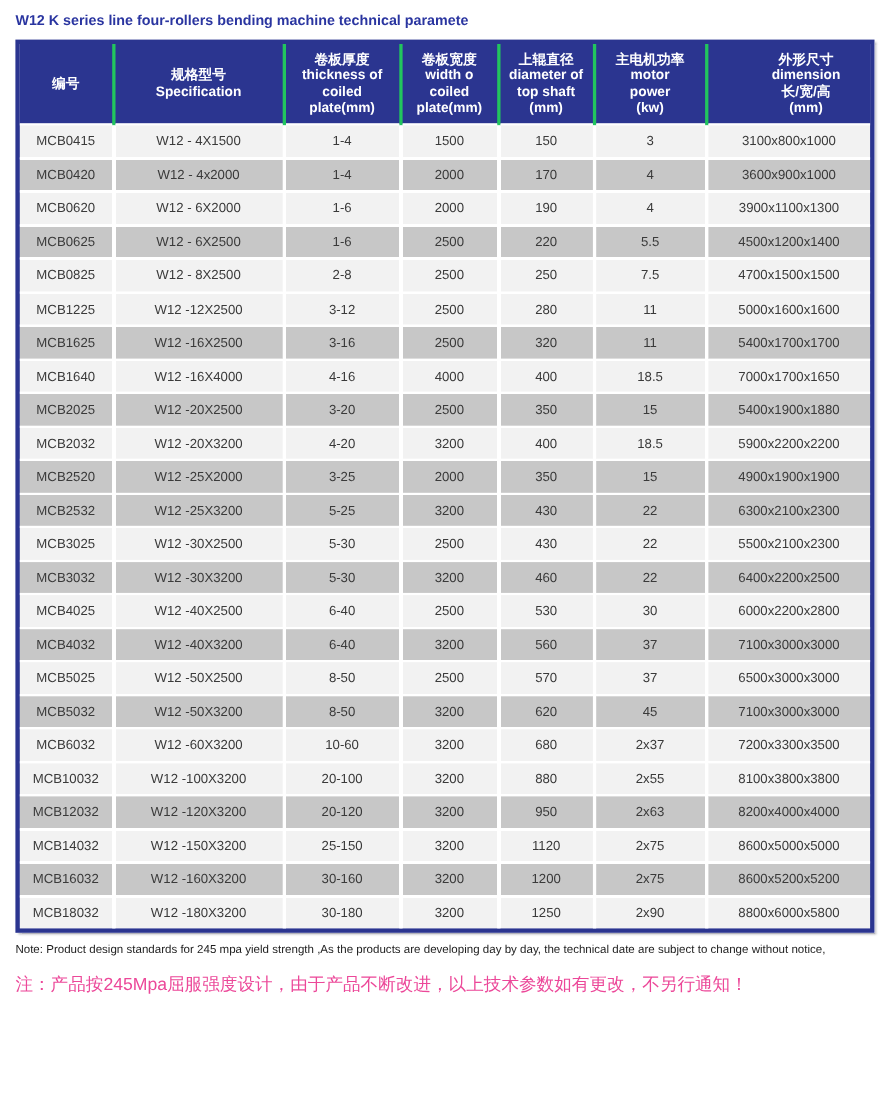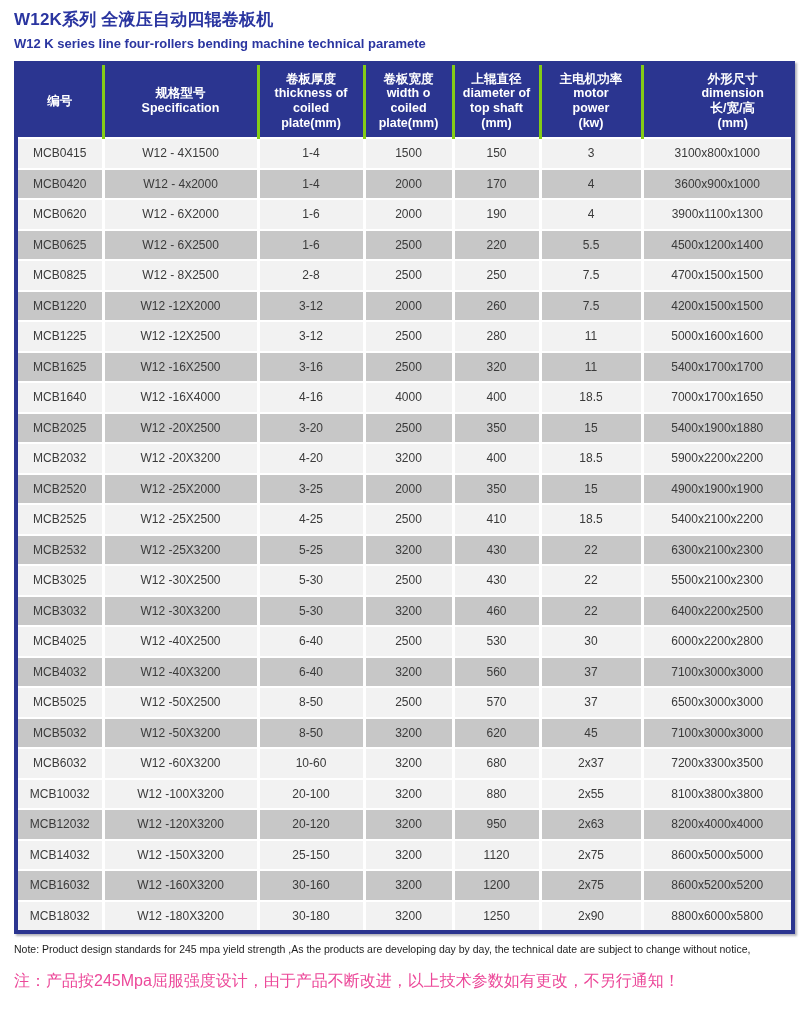--- a/index.html
+++ b/index.html
@@ -42,21 +42,21 @@
     width: 773px;
   }
   thead th {
     background: #2b3590;
     color: #ffffff;
     font-size: 12.5px;
     font-weight: bold;
     height: 72px;
     vertical-align: middle;
     text-align: center;
-    border-right: 3px solid #84cc16;
+    border-right: 3px solid #22c55e;
     line-height: 1.18;
     padding: 0 1px;
   }
   thead th:last-child { border-right: none; padding-left: 32px; }
   tbody td {
     height: 28.5px;
     text-align: center;
     vertical-align: middle;
     font-size: 12px;
     color: #3a3a3a;
@@ -81,21 +81,20 @@
     font-size: 16px;
     color: #ec4899;
     margin-top: 16px;
   }
 </style>
 </head>
 <body>
 
 <div class="page">
 
-  <h1 class="title">W12K系列 全液压自动四辊卷板机</h1>
   <div class="subtitle">W12 K  series line  four-rollers bending machine technical paramete</div>
 
   <div class="table-wrap">
     <table>
       <colgroup>
           <col style="width: 85px;">
           <col style="width: 155px;">
           <col style="width: 106px;">
           <col style="width: 89px;">
           <col style="width: 87px;">
@@ -182,29 +181,20 @@
           </tr>
           <tr class="row-light">
             <td>MCB0825</td>
             <td>W12 - 8X2500</td>
             <td>2-8</td>
             <td>2500</td>
             <td>250</td>
             <td>7.5</td>
             <td>4700x1500x1500</td>
           </tr>
-          <tr class="row-dark">
-            <td>MCB1220</td>
-            <td>W12 -12X2000</td>
-            <td>3-12</td>
-            <td>2000</td>
-            <td>260</td>
-            <td>7.5</td>
-            <td>4200x1500x1500</td>
-          </tr>
           <tr class="row-light">
             <td>MCB1225</td>
             <td>W12 -12X2500</td>
             <td>3-12</td>
             <td>2500</td>
             <td>280</td>
             <td>11</td>
             <td>5000x1600x1600</td>
           </tr>
           <tr class="row-dark">
@@ -245,29 +235,20 @@
           </tr>
           <tr class="row-dark">
             <td>MCB2520</td>
             <td>W12 -25X2000</td>
             <td>3-25</td>
             <td>2000</td>
             <td>350</td>
             <td>15</td>
             <td>4900x1900x1900</td>
           </tr>
-          <tr class="row-light">
-            <td>MCB2525</td>
-            <td>W12 -25X2500</td>
-            <td>4-25</td>
-            <td>2500</td>
-            <td>410</td>
-            <td>18.5</td>
-            <td>5400x2100x2200</td>
-          </tr>
           <tr class="row-dark">
             <td>MCB2532</td>
             <td>W12 -25X3200</td>
             <td>5-25</td>
             <td>3200</td>
             <td>430</td>
             <td>22</td>
             <td>6300x2100x2300</td>
           </tr>
           <tr class="row-light">

